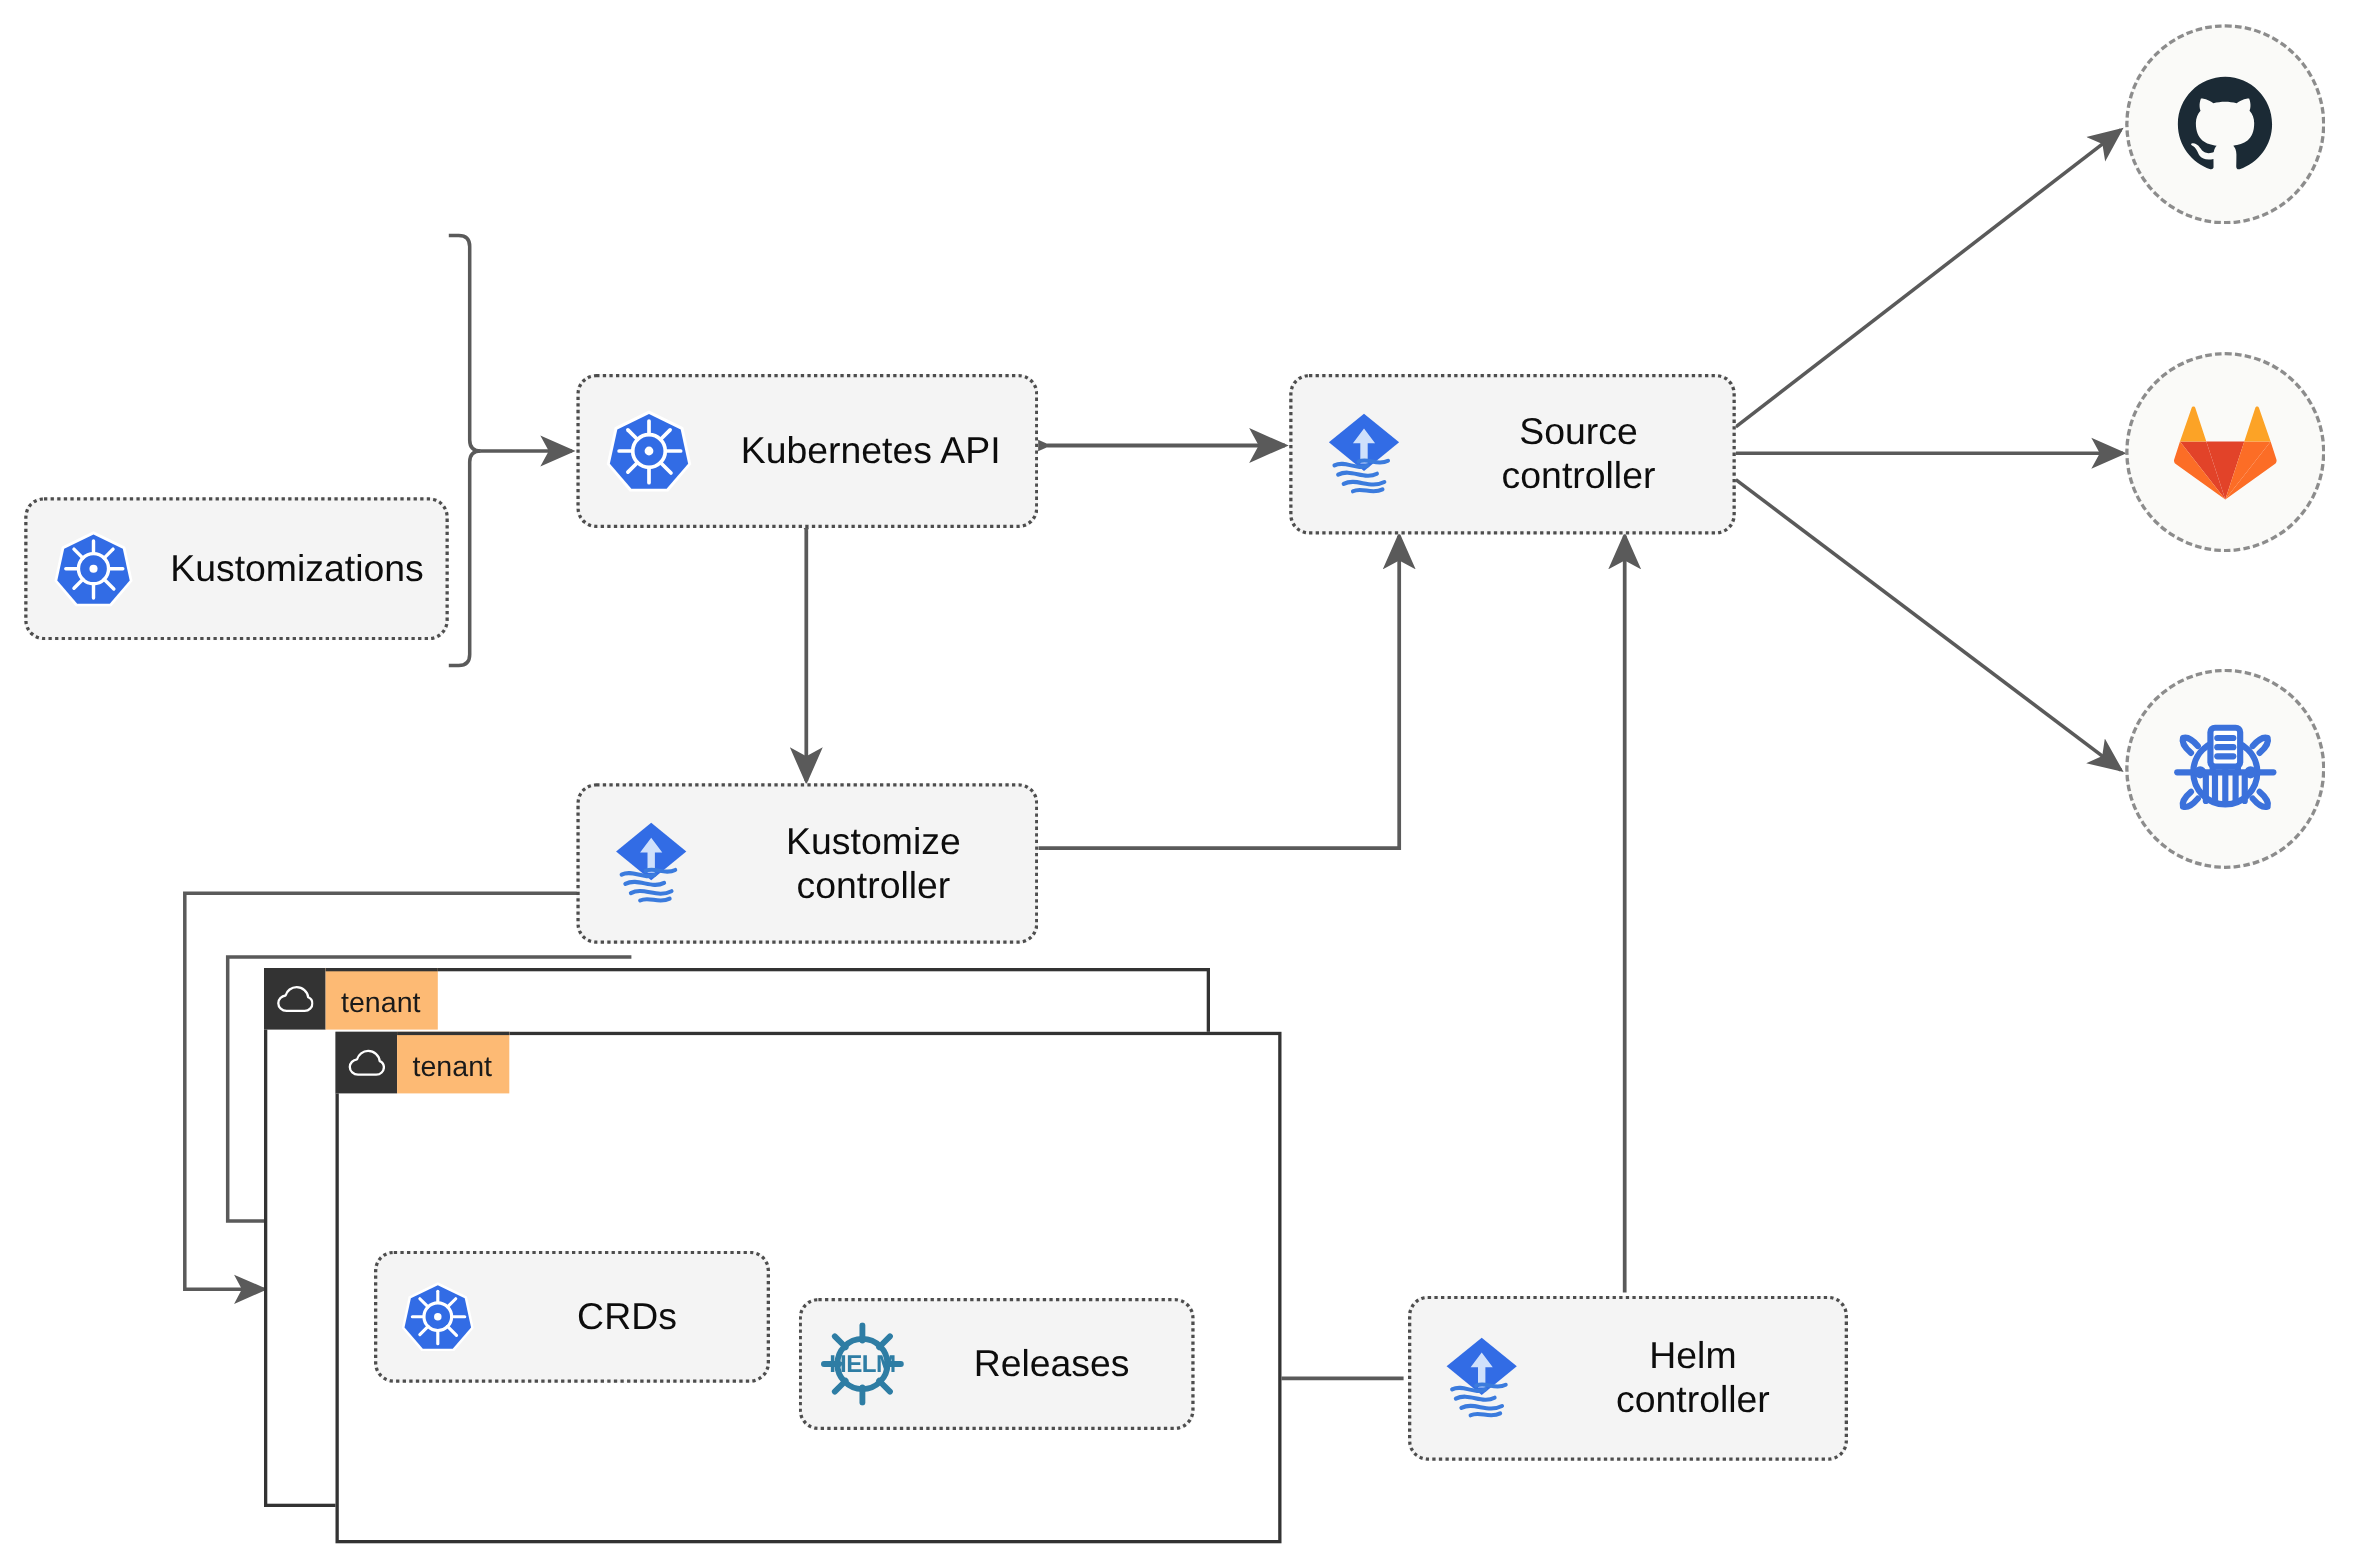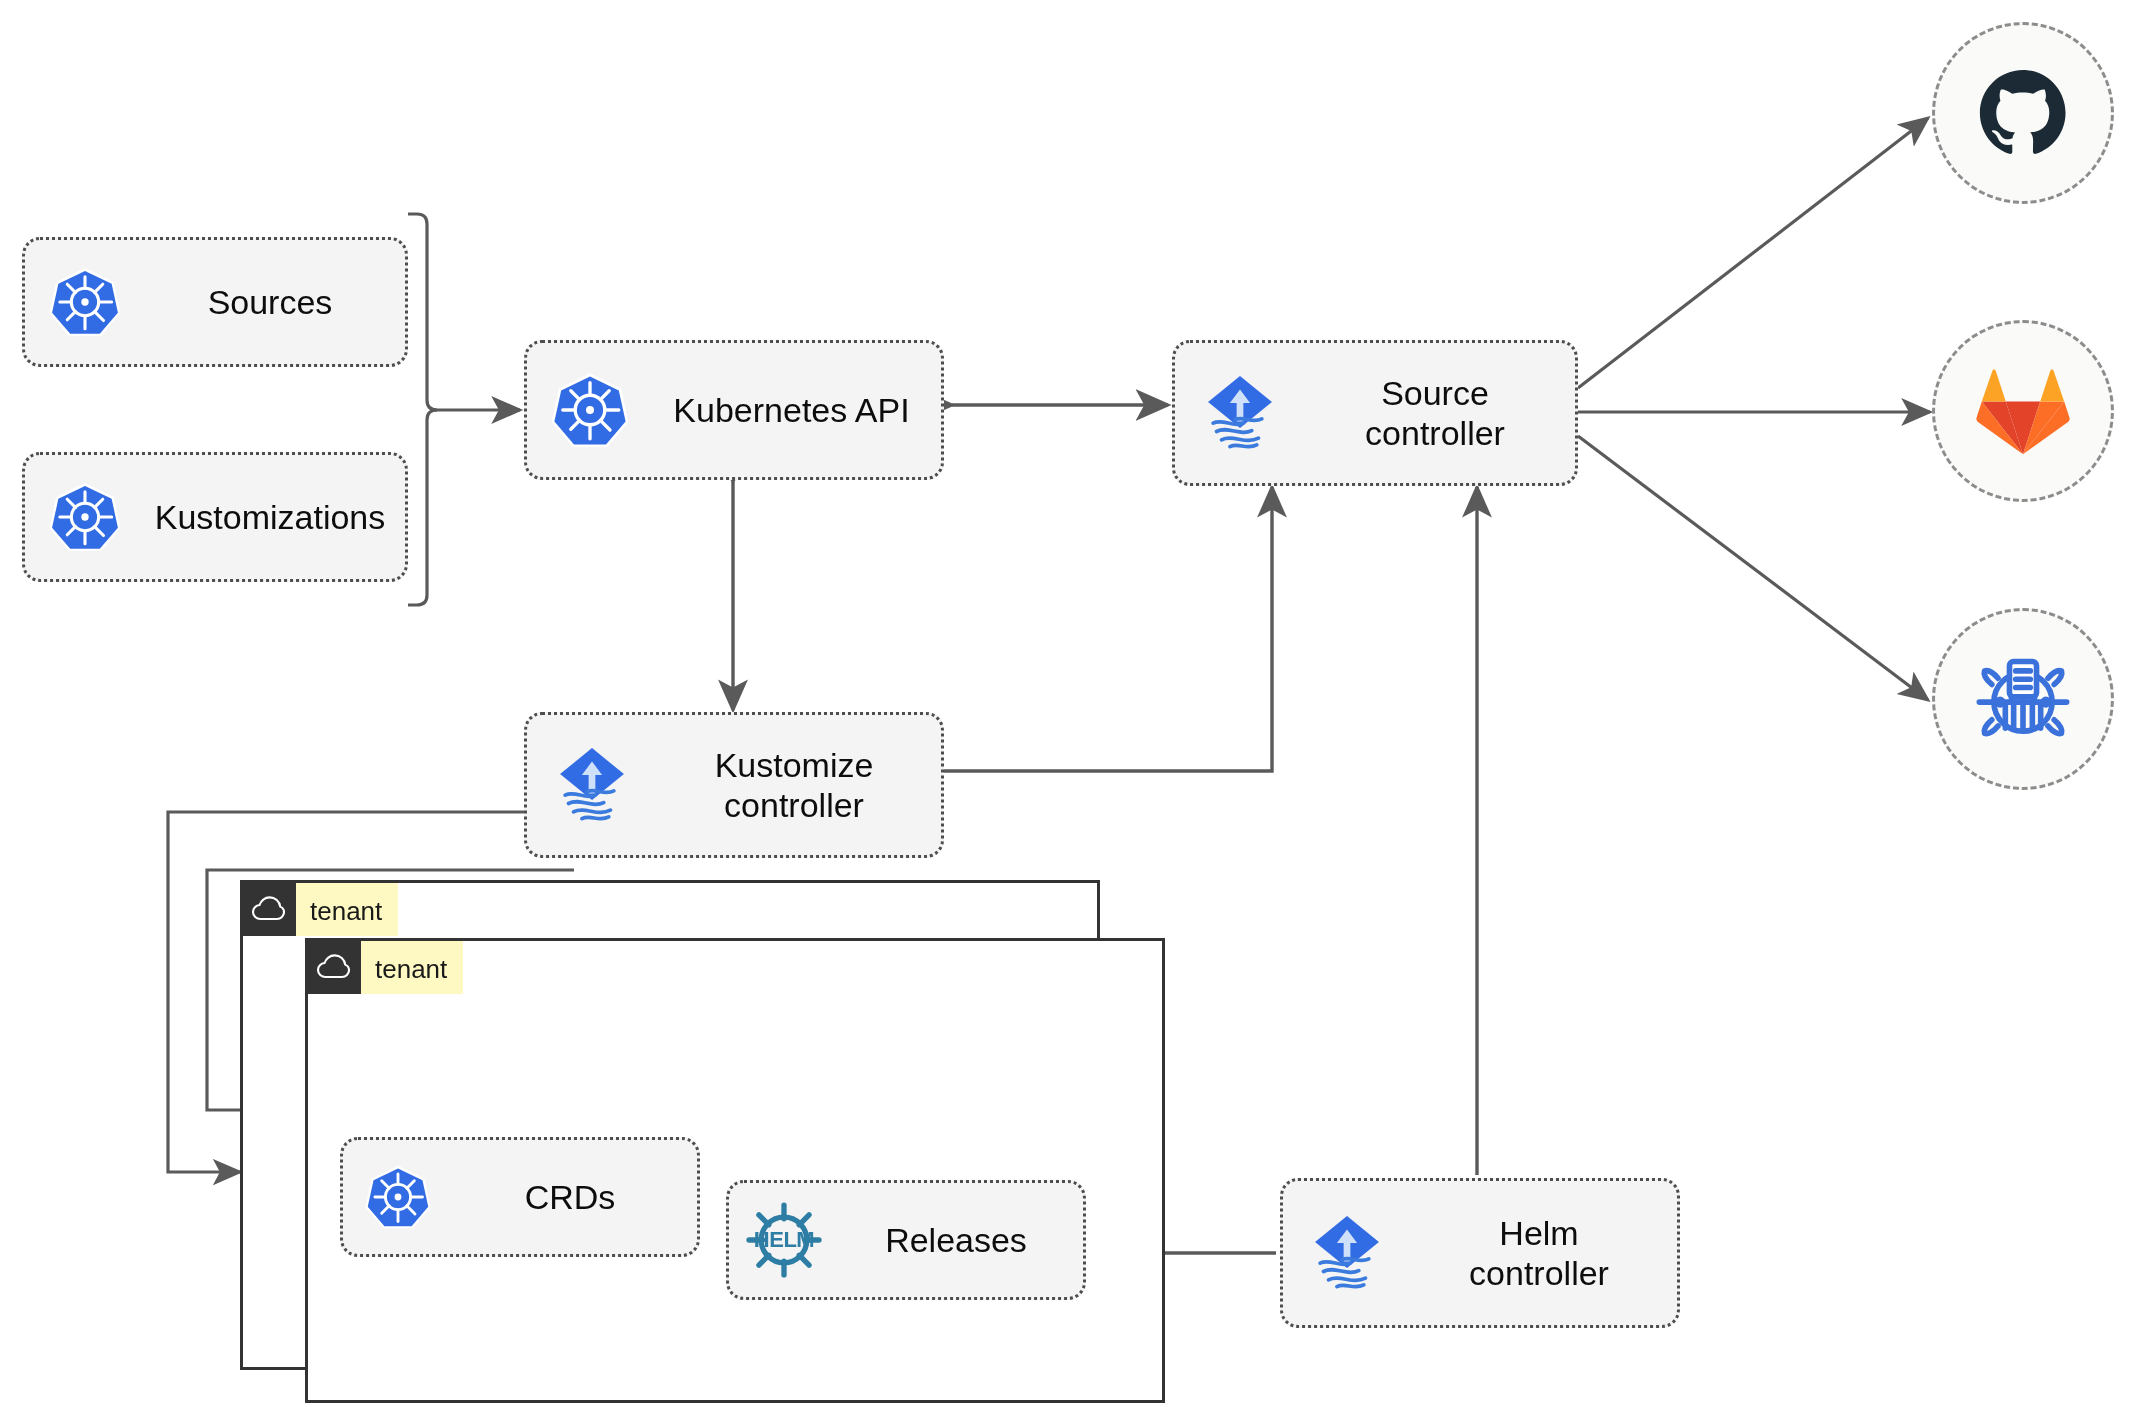--- a/index.html
+++ b/index.html
@@ -92,21 +92,21 @@
     display: flex;
     align-items: center;
     justify-content: center;
     box-sizing: border-box;
   }
   .tenant-title {
     padding: 0 16px 0 14px;
     font-size: 26px;
     color: #1a1a1a;
     line-height: 56px;
-    background: #fef9c3;
+    background: #fdba74;
     border-top: 3px solid #333333;
     height: 56px;
     box-sizing: border-box;
   }
 
   .helm-wheel-wrap { position: relative; width: 76px; height: 76px; }
   .helm-word {
     position: absolute;
     left: 0; right: 0;
     top: 50%;
@@ -179,41 +179,20 @@
       <div class="tenant-badge">
         <svg width="34" height="26" viewBox="0 0 34 26" aria-hidden="true">
           <path d="M9.5,24 C5.4,24 2,20.9 2,17 C2,13.4 4.9,10.4 8.6,10 C9.8,5.6 13.9,2.4 18.7,2.4
                    C24.1,2.4 28.6,6.4 29.2,11.6 C31.4,12.5 33,14.7 33,17.2 C33,20.9 29.9,24 26,24 Z" fill="none" stroke="#ffffff" stroke-width="2.1" stroke-linejoin="round"></path>
         </svg>
       </div>
       <div class="tenant-title">tenant</div>
     </div>
   </div>
 
-  <div class="node" style="left:22px; top:237px; width:386px; height:130px;">
-    <div class="node-icon" style="width:120px;">
-      <svg width="74" height="74" viewBox="0 0 100 100" aria-hidden="true">
-        <polygon points="50,4 89,23 98,65 72,96 28,96 2,65 11,23" fill="#ffffff"></polygon>
-        <polygon points="50,8 86,25.5 94.5,64.5 70,93 30,93 5.5,64.5 14,25.5" fill="#326CE5"></polygon>
-        <g fill="none" stroke="#ffffff" stroke-width="4.2" stroke-linecap="round">
-          <circle cx="50" cy="50" r="18.5"></circle>
-          <line x1="50" y1="16" x2="50" y2="31"></line>
-          <line x1="50" y1="69" x2="50" y2="86"></line>
-          <line x1="16" y1="50" x2="31" y2="50"></line>
-          <line x1="69" y1="50" x2="86" y2="50"></line>
-          <line x1="26" y1="26" x2="37" y2="37"></line>
-          <line x1="63" y1="63" x2="75" y2="75"></line>
-          <line x1="74" y1="26" x2="63" y2="37"></line>
-          <line x1="37" y1="63" x2="26" y2="74"></line>
-        </g>
-        <circle cx="50" cy="50" r="5" fill="#ffffff"></circle>
-      </svg>
-    </div>
-    <div class="node-label">Sources</div>
-  </div>
 
   <div class="node" style="left:22px; top:452px; width:386px; height:130px;">
     <div class="node-icon" style="width:120px;">
       <svg width="74" height="74" viewBox="0 0 100 100" aria-hidden="true">
         <polygon points="50,4 89,23 98,65 72,96 28,96 2,65 11,23" fill="#ffffff"></polygon>
         <polygon points="50,8 86,25.5 94.5,64.5 70,93 30,93 5.5,64.5 14,25.5" fill="#326CE5"></polygon>
         <g fill="none" stroke="#ffffff" stroke-width="4.2" stroke-linecap="round">
           <circle cx="50" cy="50" r="18.5"></circle>
           <line x1="50" y1="16" x2="50" y2="31"></line>
           <line x1="50" y1="69" x2="50" y2="86"></line>

